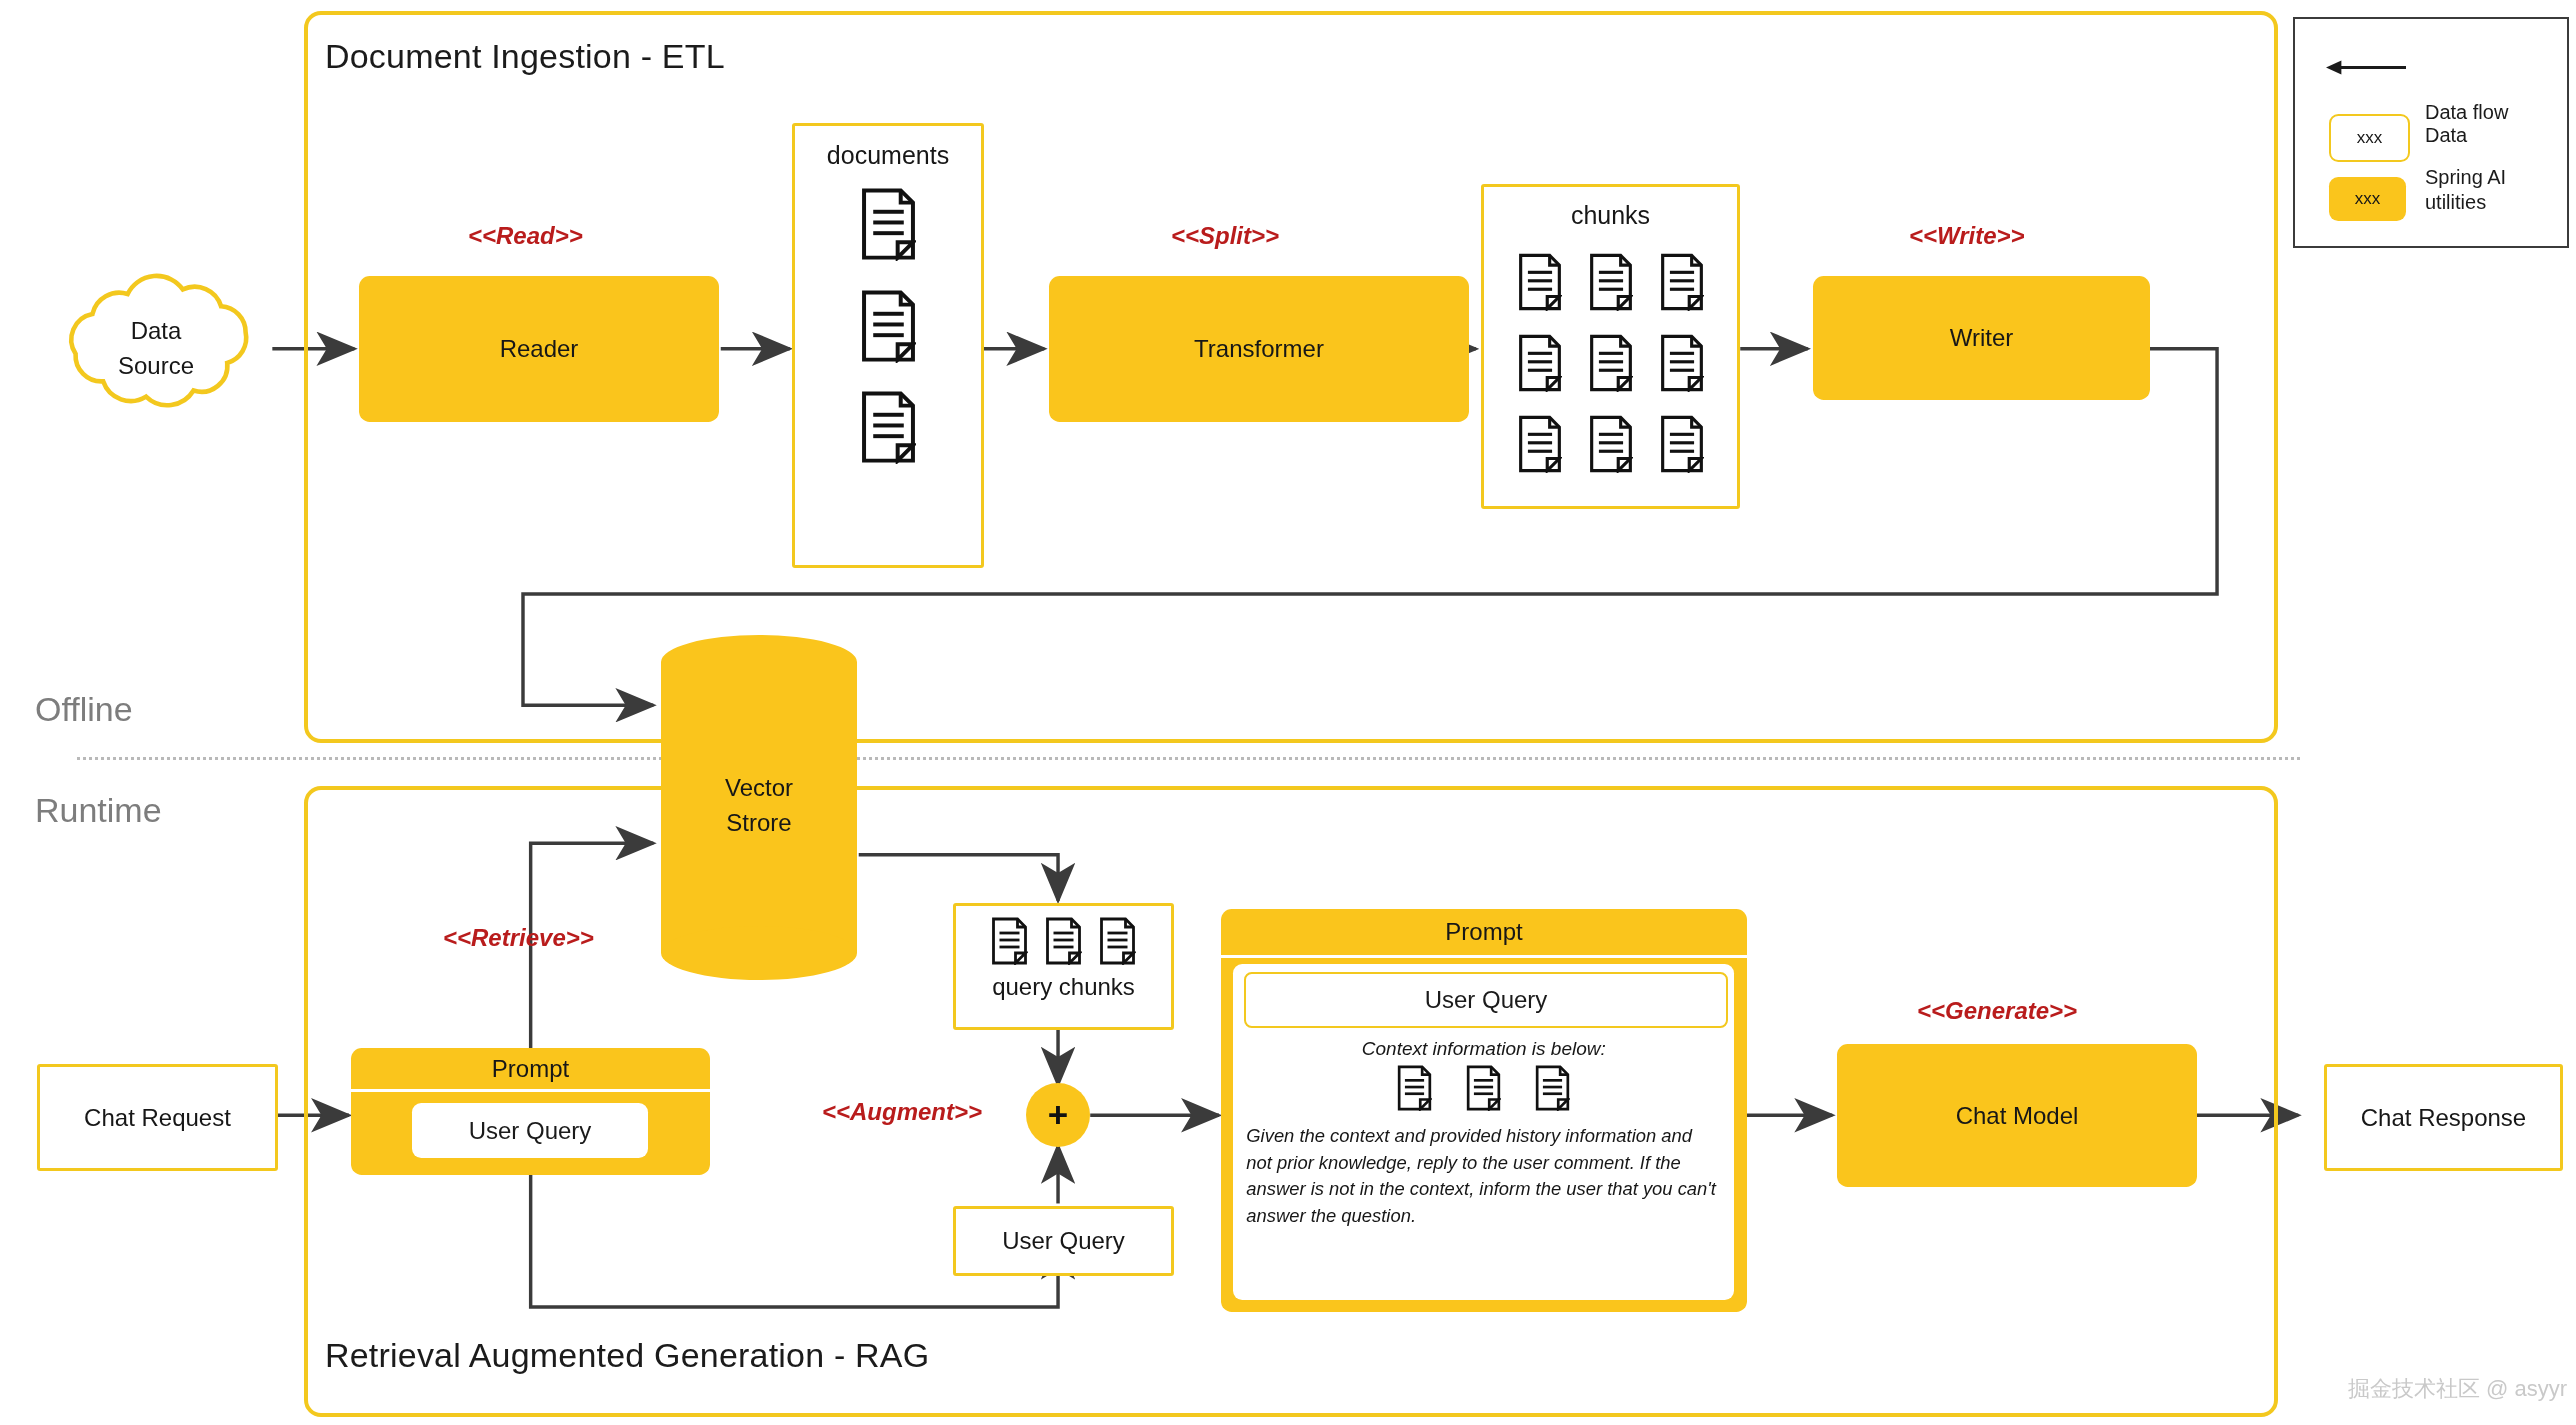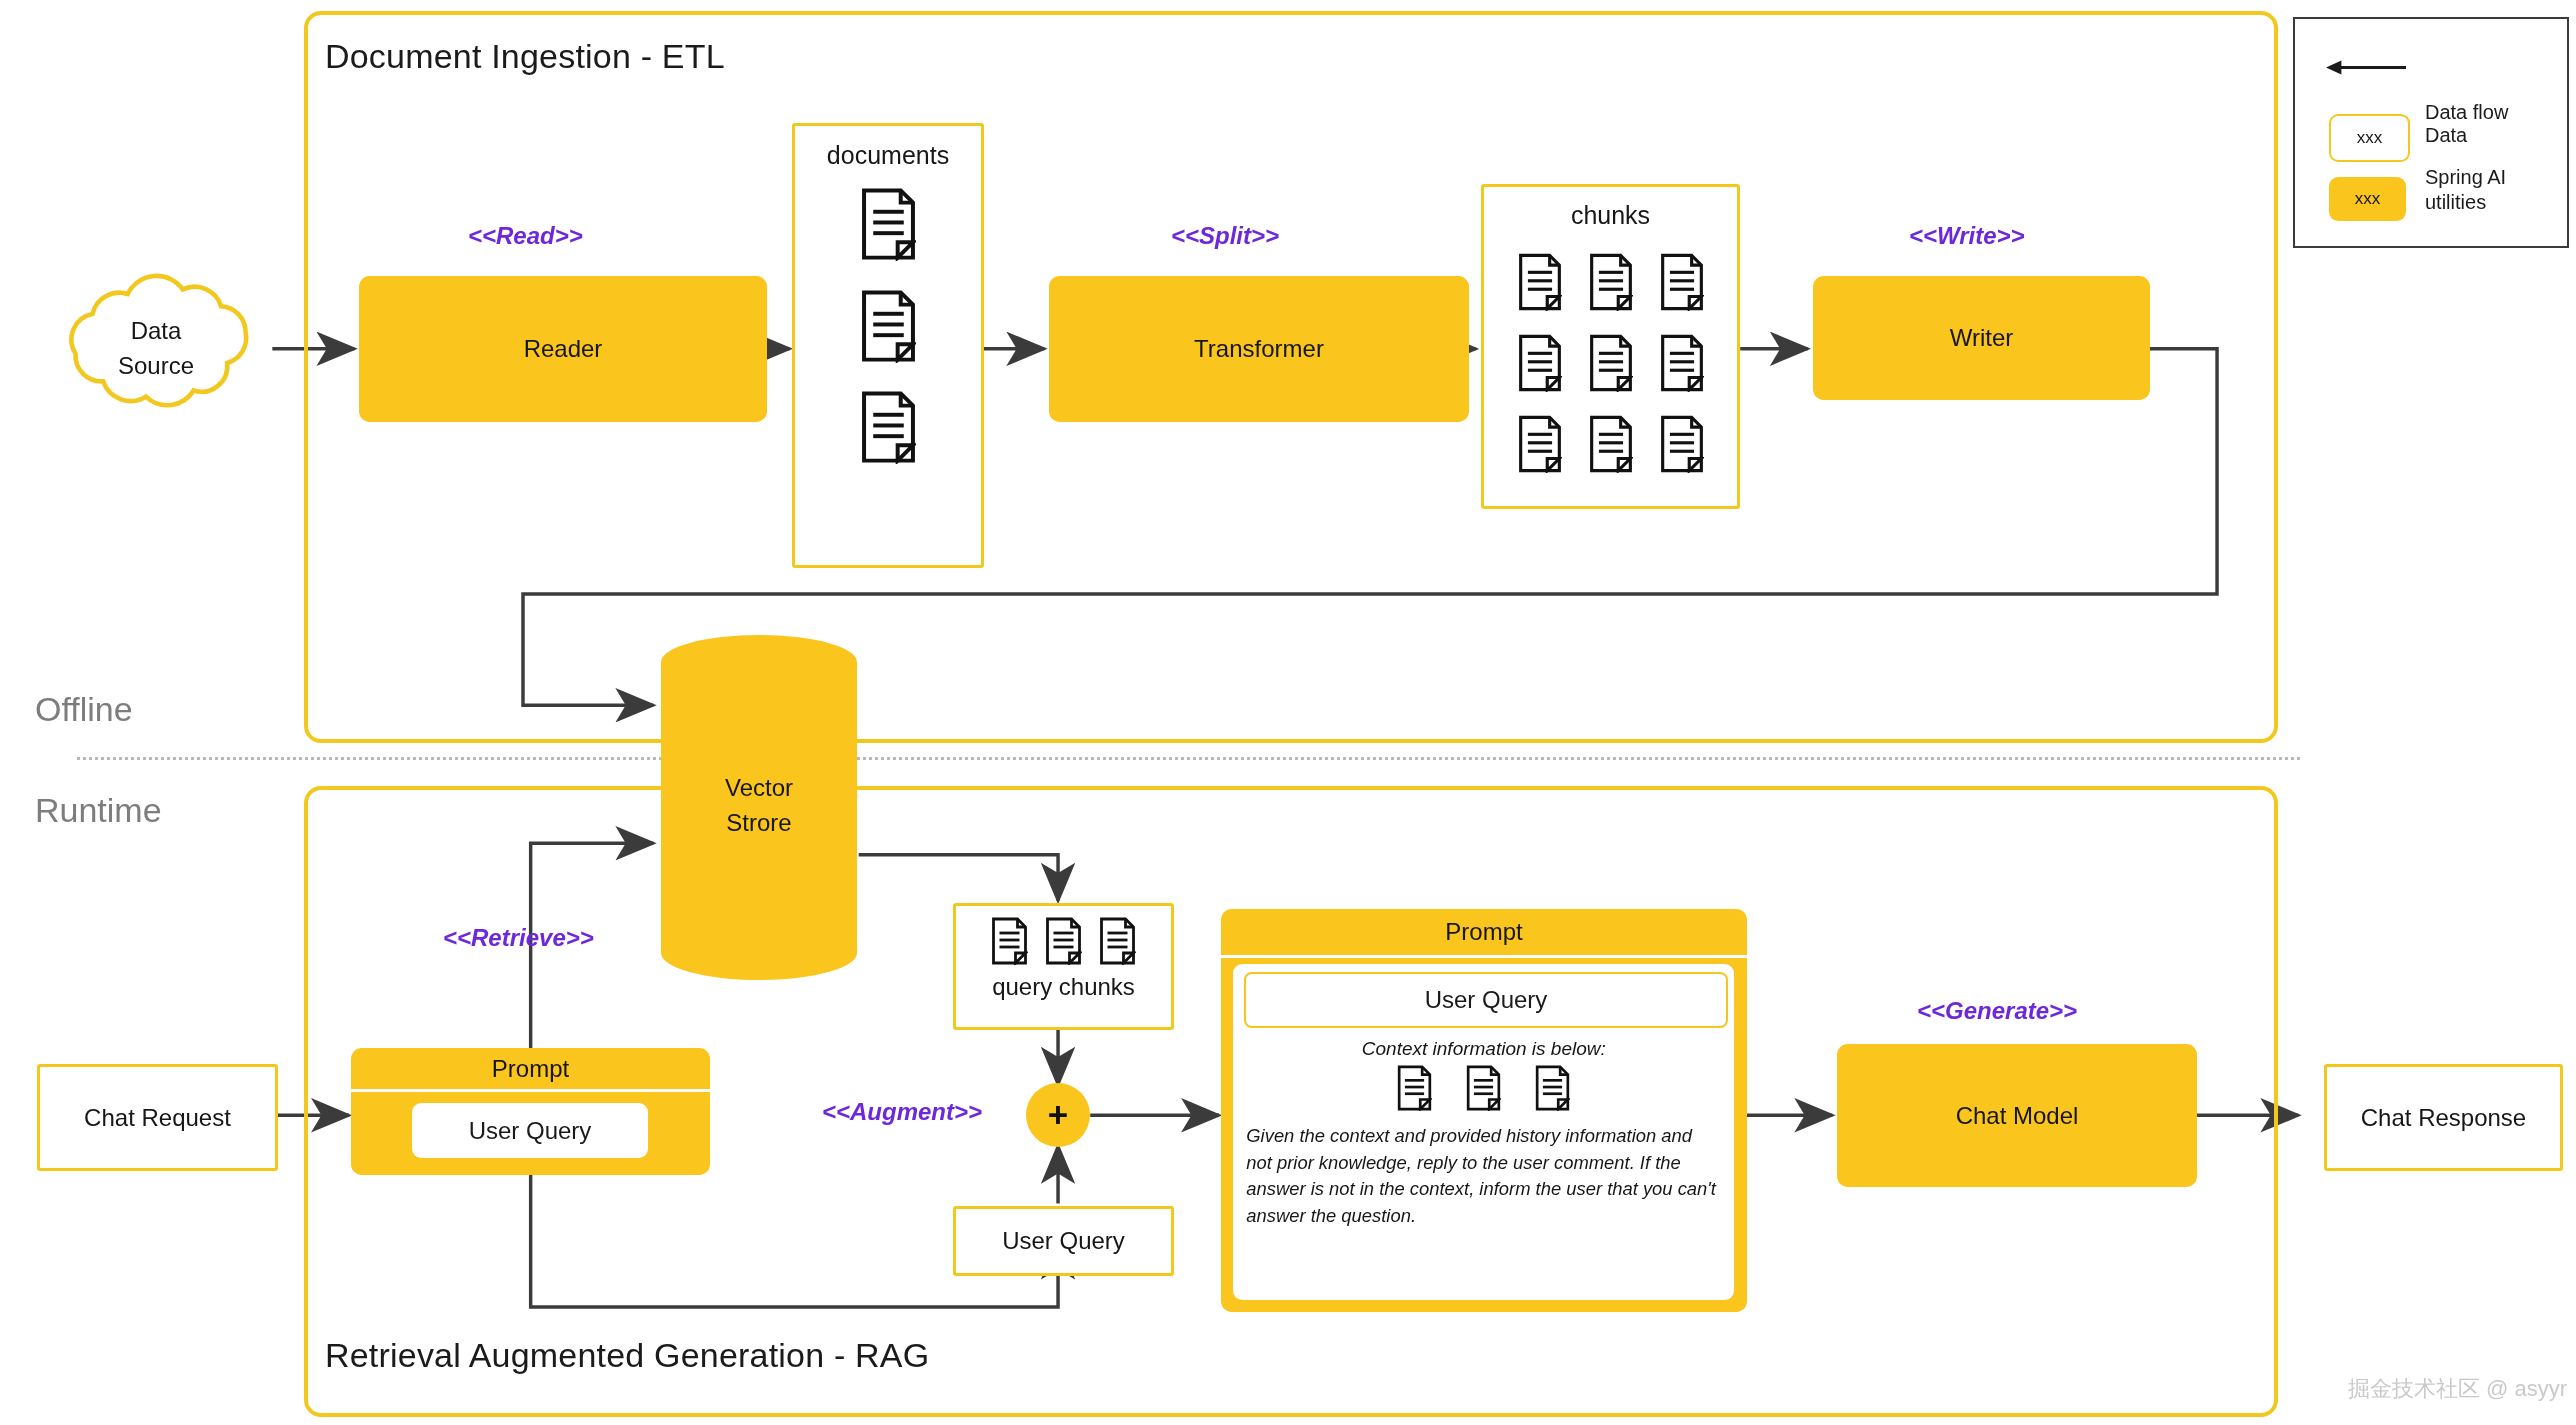--- a/index.html
+++ b/index.html
@@ -11,21 +11,21 @@
   .section-title{position:absolute;font-size:34px;color:#1b1b1b;white-space:nowrap;letter-spacing:0.2px;}
   .phase-label{position:absolute;font-size:34px;color:#7d7d7d;white-space:nowrap;}
   .divider-dotted{position:absolute;border-top:3.8px dotted #b9b9b9;}
   
   .node-fill{position:absolute;background:#FAC51C;border-radius:10.7px;display:flex;
              align-items:center;justify-content:center;font-size:24px;color:#171717;text-align:center;}
   
   .node-data{position:absolute;background:#ffffff;border:3.8px solid #F3C81E;border-radius:3px;
              display:flex;align-items:center;justify-content:center;font-size:24px;color:#171717;text-align:center;}
   
-  .stereo{position:absolute;font-style:italic;font-size:24px;color:#6d28d9;white-space:nowrap;font-weight:600;}
+  .stereo{position:absolute;font-style:italic;font-size:24px;color:#b91c1c;white-space:nowrap;font-weight:600;}
   svg.arrowlayer{position:absolute;left:0;top:0;width:2576px;height:1425px;pointer-events:none;}
   
   .doc{display:inline-block;}
   
   .prompt-head{position:absolute;left:0;top:0;right:0;display:flex;align-items:center;justify-content:center;
                font-size:24px;color:#171717;}
   .prompt-rule{position:absolute;left:0;right:0;height:3.1px;background:#ffffff;}
   
   .legend{position:absolute;border:2.3px solid #3b3b3b;background:#ffffff;}
   .legend-text{position:absolute;font-size:20px;color:#1b1b1b;line-height:1.25;}
@@ -101,21 +101,21 @@
              a40,40 0 0 1 -62,8 a38,38 0 0 1 -56,-20 a34,34 0 0 1 -36,-36
              a34,34 0 0 1 22,-52 z" fill="#ffffff" stroke="#F3C81E" stroke-width="6"></path>
   </svg>
   <div class="abs" style="left:0;top:46px;width:238px;text-align:center;font-size:24px;line-height:1.45;color:#171717;">
     <div>Data</div>
     <div>Source</div>
   </div>
 </div>
 
 <div class="stereo" style="left:468px;top:222px;">&lt;&lt;Read&gt;&gt;</div>
-<div class="node-fill" style="left:359px;top:276px;width:408px;height:146px;">Reader</div>
+<div class="node-fill" style="left:359px;top:276px;width:360px;height:146px;">Reader</div>
 
 <div class="node-data" style="left:792px;top:123px;width:186px;height:439px;display:block;">
   <div class="abs" style="left:0;top:15.3px;width:100%;text-align:center;font-size:25px;">documents</div>
   <div class="abs" style="left:0;top:61px;width:100%;display:flex;flex-direction:column;align-items:center;gap:21.5px;">
     <span class="doc">
       <svg width="55" height="74" viewBox="0 0 36 48">
           <path d="M2,2 h24 l8,8 v36 h-32 z" fill="#fff" stroke="#111" stroke-width="2.6"></path>
           <path d="M26,2 v8 h8" fill="none" stroke="#111" stroke-width="2.6"></path>
           <path d="M24,46 l10,-10 h-10 z" fill="#fff" stroke="#111" stroke-width="2.6"></path>
           <g stroke="#111" stroke-width="2.6">

